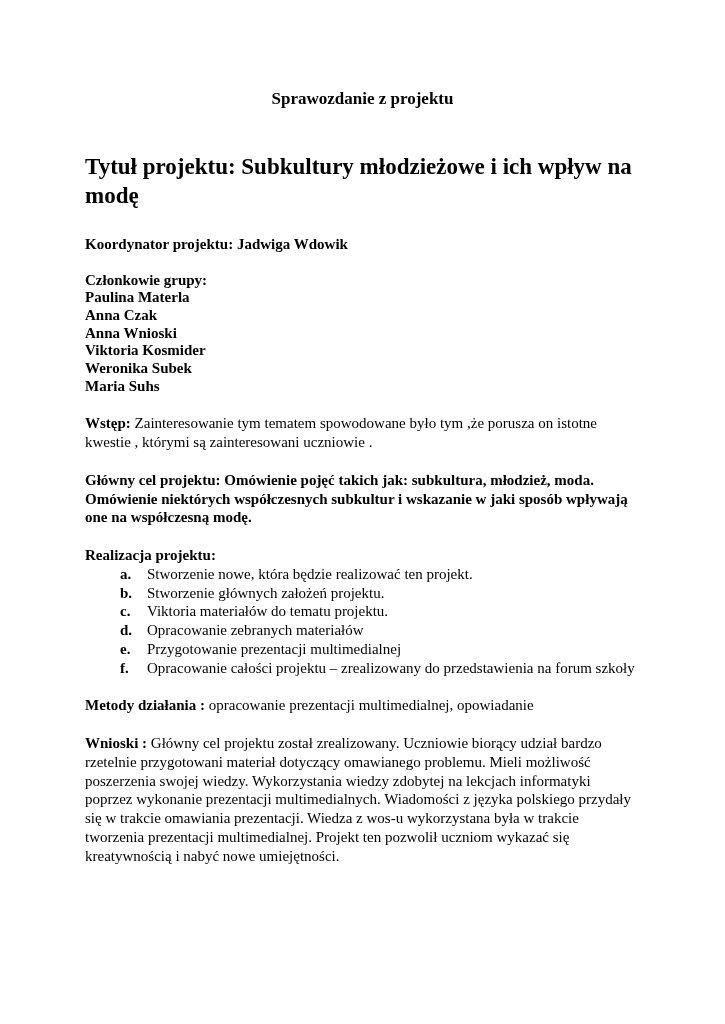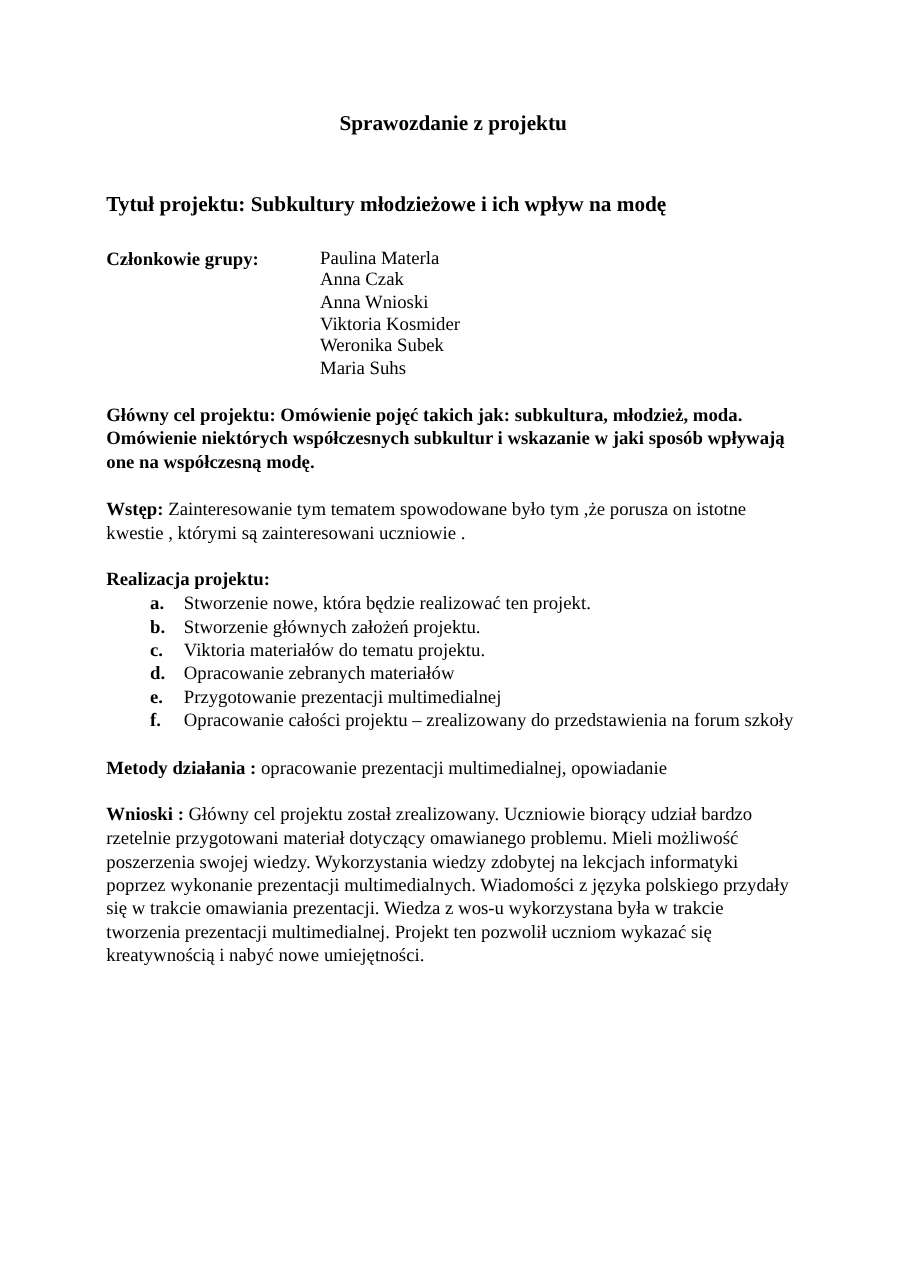--- a/index.html
+++ b/index.html
@@ -21,39 +21,40 @@
     overflow: hidden;
   }
   .bold { font-weight: bold; }
   .doc-title {
     text-align: center;
     font-size: 17px;
     font-weight: bold;
     margin: 0 0 44px 0;
   }
   .project-title {
-    font-size: 17px;
+    font-size: 23px;
     font-weight: bold;
     margin: 6px 0 24px 0;
   }
   .coordinator {
     font-weight: bold;
     margin: 0 0 17px 0;
   }
   .members {
     display: flex;
     margin: 0 0 19px 0;
+    flex-direction: column;
   }
   .members-label {
     width: 171px;
     flex-shrink: 0;
     font-weight: bold;
   }
   .members-list .member {
-    font-weight: normal;
+    font-weight: bold;
     line-height: 1.18;
   }
   .para {
     margin: 0 0 19px 0;
   }
   .realizacja-label {
     margin: 0;
   }
   .list {
     margin: 0 0 19px 0;
@@ -71,36 +72,37 @@
 </style>
 </head>
 <body>
 
 <div class="page">
 
   <h1 class="doc-title">Sprawozdanie z projektu</h1>
 
   <h2 class="project-title">Tytuł projektu: Subkultury młodzieżowe i ich wpływ na modę</h2>
 
+  <p class="coordinator">Koordynator projektu: Jadwiga Wdowik</p>
 
   <div class="members">
     <span class="members-label">Członkowie grupy:</span>
     <div class="members-list">
       <div class="member">Paulina Materla</div>
       <div class="member">Anna Czak</div>
       <div class="member">Anna Wnioski</div>
       <div class="member">Viktoria Kosmider</div>
       <div class="member">Weronika Subek</div>
       <div class="member">Maria Suhs</div>
     </div>
   </div>
 
+  <p class="para"><span class="bold">Wstęp:</span><span> Zainteresowanie tym tematem spowodowane było tym ,że porusza on istotne kwestie , którymi są zainteresowani uczniowie .</span></p>
+
   <p class="para bold">Główny cel projektu:  Omówienie pojęć takich jak: subkultura, młodzież, moda. Omówienie niektórych współczesnych subkultur i wskazanie w jaki sposób wpływają one na współczesną modę.</p>
-
-  <p class="para"><span class="bold">Wstęp:</span><span> Zainteresowanie tym tematem spowodowane było tym ,że porusza on istotne kwestie , którymi są zainteresowani uczniowie .</span></p>
 
   <p class="para realizacja-label bold">Realizacja projektu:</p>
 
   <div class="list">
     <div class="list-item">
       <span class="letter">a.</span>
       <span class="item-text">Stworzenie nowe, która będzie realizować ten projekt.</span>
     </div>
     <div class="list-item">
       <span class="letter">b.</span>

